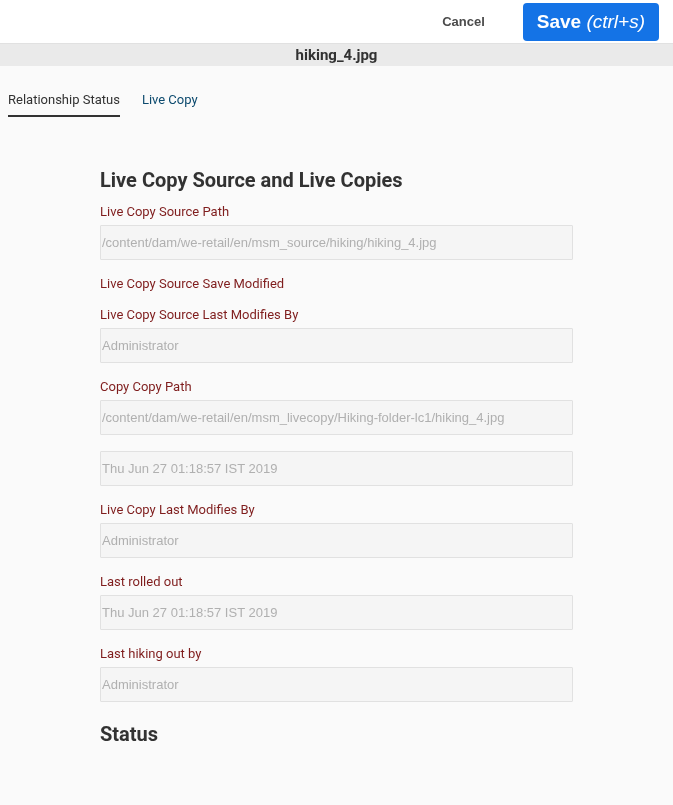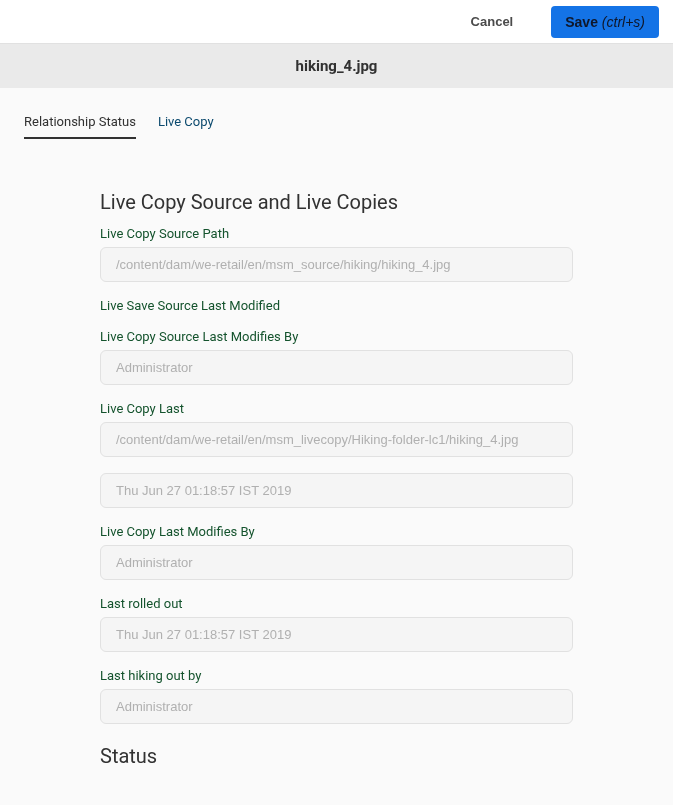--- a/index.html
+++ b/index.html
@@ -31,33 +31,33 @@
       color: #4b4b4b;
       font-size: 13px;
       font-weight: 700;
       cursor: pointer;
       padding: 8px 4px;
     }
     .save-btn {
       background: #1473e6;
       border: none;
       border-radius: 4px;
-      color: #0f172a;
-      font-size: 14px;
+      color: #ffffff;
+      font-size: 19px;
       font-weight: 700;
       padding: 8px 14px;
       cursor: pointer;
     }
     .save-btn .shortcut {
       font-style: italic;
       font-weight: 400;
     }
     .title-bar {
       background: #eaeaea;
-      height: 44px;
+      height: 22px;
       display: flex;
       justify-content: center;
       align-items: center;
       font-size: 15px;
       font-weight: 700;
       color: #323232;
     }
     .content-wrapper {
       display: flex;
       height: calc(805px - 84px);
@@ -82,63 +82,63 @@
       display: block;
     }
     .main-content::-webkit-scrollbar-button:vertical:start:decrement {
       background: #f0f0f0;
     }
     .main-content::-webkit-scrollbar-button:vertical:end:increment {
       background: #f0f0f0;
     }
     .tabs {
       display: flex;
-      padding: 0 24px;
+      padding: 0 8px;
       border-bottom: 1px solid transparent;
       margin-top: 18px;
       gap: 22px;
     }
     .tab {
       font-size: 13px;
       color: #0c4a6e;
       padding: 8px 0;
       cursor: pointer;
       border-bottom: 2px solid transparent;
     }
     .tab.active {
       color: #323232;
       border-bottom: 2px solid #323232;
     }
     .form-section {
       padding: 30px 100px 40px 100px;
     }
     .section-title {
       font-size: 20px;
-      font-weight: 400;
+      font-weight: 700;
       color: #323232;
       margin-bottom: 12px;
       margin-top: 20px;
     }
     .form-field {
       margin-bottom: 16px;
     }
     .field-label {
       font-size: 13px;
-      color: #14532d;
+      color: #7f1d1d;
       margin-bottom: 6px;
       display: block;
     }
     .field-input {
       width: 100%;
-      padding: 9px 15px;
+      padding: 9px 1px;
       border: 1px solid #e1e1e1;
       background: #f5f5f5;
       font-size: 13px;
       color: #b0b0b0;
-      border-radius: 6px;
+      border-radius: 1px;
     }
     .field-input:disabled {
       color: #b0b0b0;
       background: #f5f5f5;
     }
   </style>
 </head>
 <body>
 
 <div class="header-bar">
@@ -162,30 +162,30 @@
 
     <div class="form-section">
       <h2 class="section-title">Live Copy Source and Live Copies</h2>
 
       <div class="form-field">
         <label class="field-label">Live Copy Source Path</label>
         <input class="field-input" disabled="" value="/content/dam/we-retail/en/msm_source/hiking/hiking_4.jpg" style="">
       </div>
 
       <div class="form-field">
-        <label class="field-label">Live Save Source Last Modified</label>
+        <label class="field-label">Live Copy Source Save Modified</label>
       </div>
 
       <div class="form-field">
         <label class="field-label">Live Copy Source Last Modifies By</label>
         <input class="field-input" disabled="" value="Administrator" style="">
       </div>
 
       <div class="form-field">
-        <label class="field-label">Live Copy Last</label>
+        <label class="field-label">Copy Copy Path</label>
         <input class="field-input" disabled="" value="/content/dam/we-retail/en/msm_livecopy/Hiking-folder-lc1/hiking_4.jpg" style="">
       </div>
 
       <div class="form-field">
         <input class="field-input" disabled="" value="Thu Jun 27 01:18:57 IST 2019" style="">
       </div>
 
       <div class="form-field">
         <label class="field-label">Live Copy Last Modifies By</label>
         <input class="field-input" disabled="" value="Administrator" style="">

